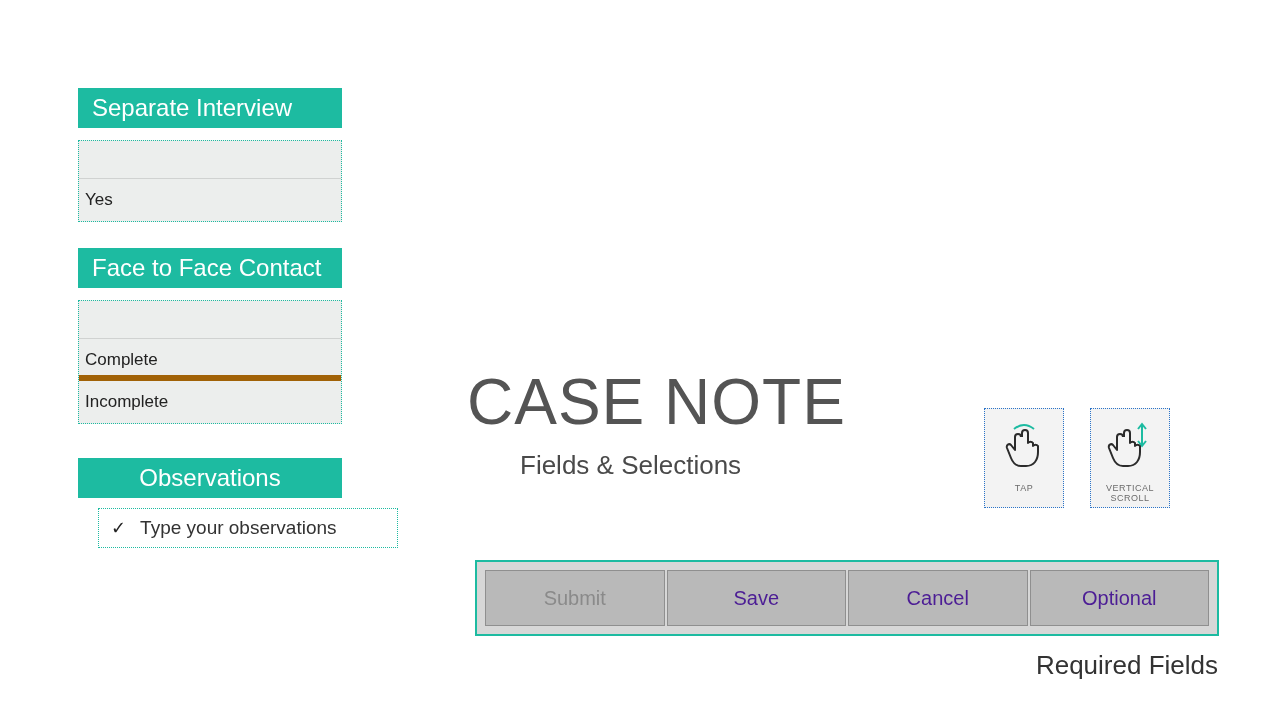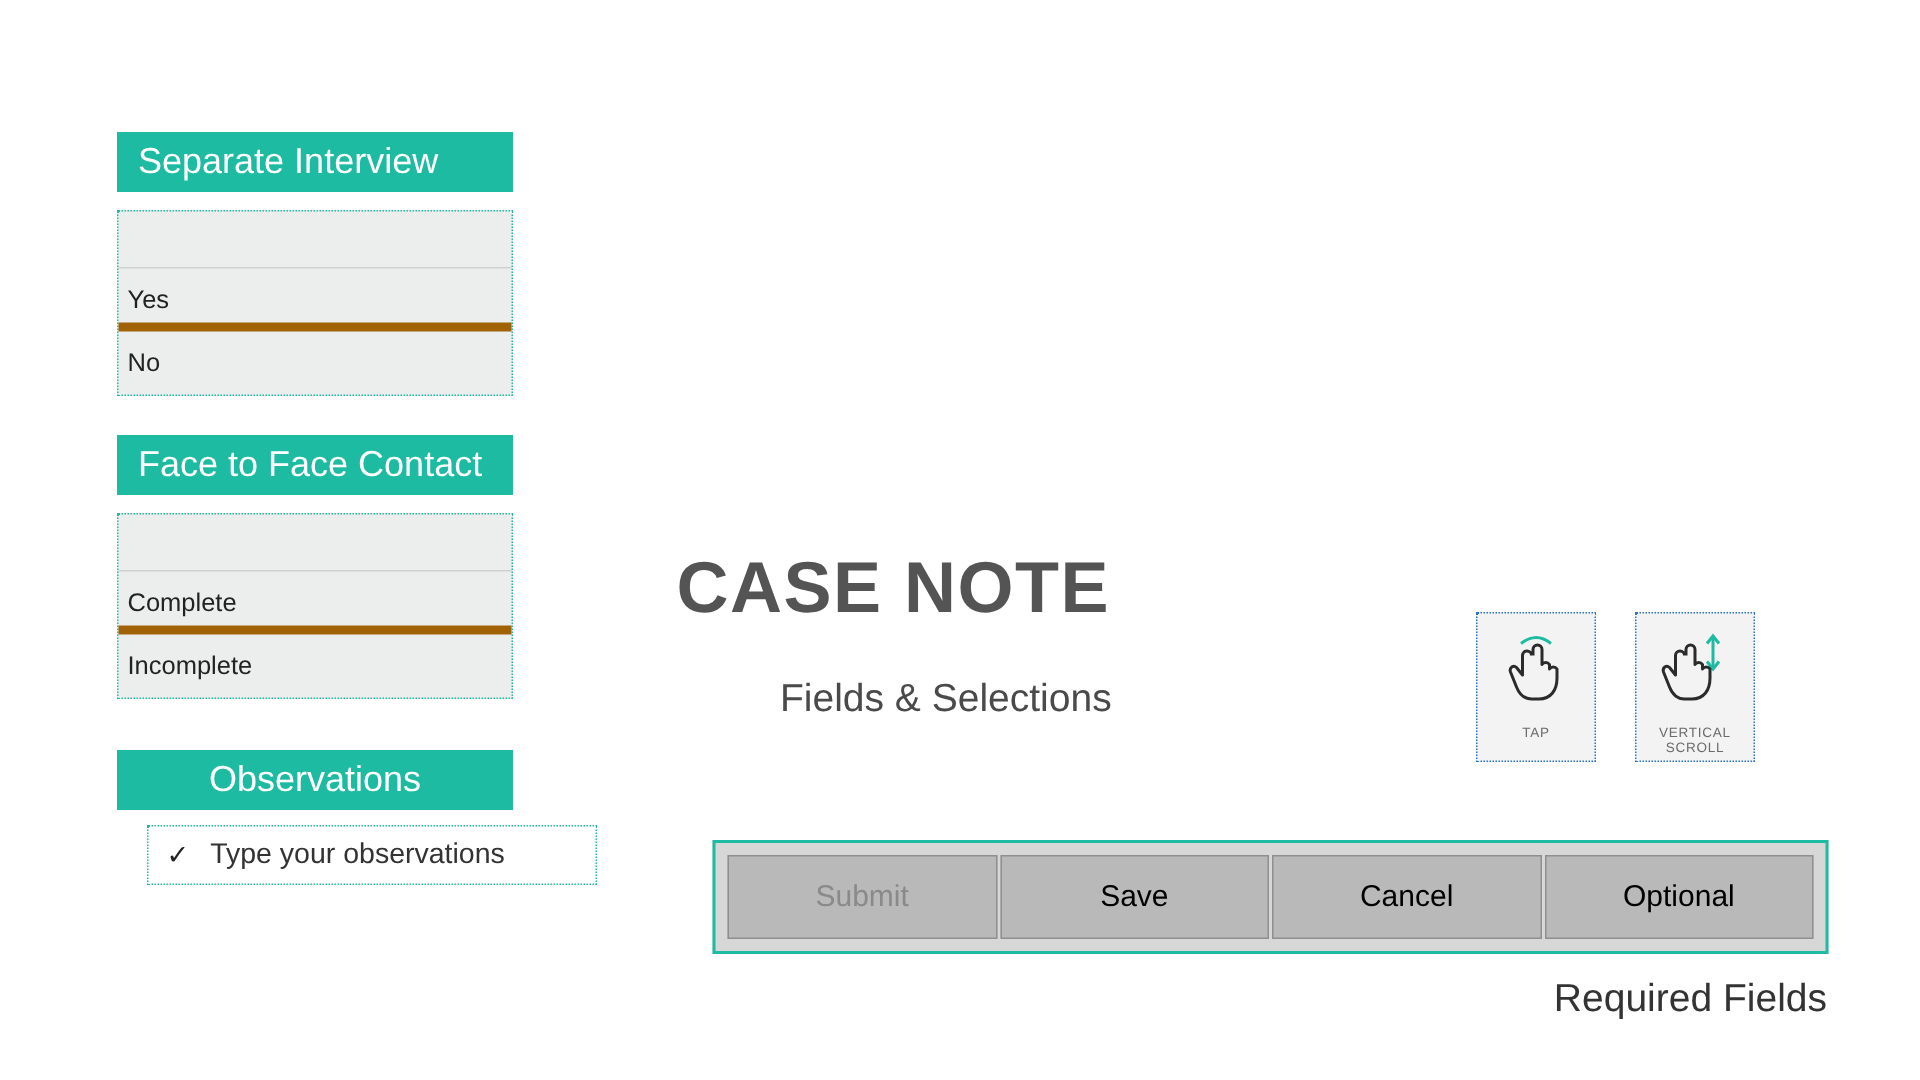--- a/index.html
+++ b/index.html
@@ -62,24 +62,24 @@
     display: flex;
     align-items: center;
     gap: 14px;
     font-size: 19px;
     color: #333;
   }
   .check-icon { font-size: 18px; color: #222; }
 
   .main-title {
     position: absolute;
-    left: 451px;
+    left: 467px;
     top: 365px;
-    font-size: 48px;
-    font-weight: 700;
+    font-size: 64px;
+    font-weight: 400;
     color: #545454;
     letter-spacing: 1px;
   }
   .subtitle {
     position: absolute;
     left: 520px;
     top: 450px;
     font-size: 26px;
     color: #4a4a4a;
   }
@@ -112,21 +112,21 @@
     background: #d7d7d7;
     display: flex;
     gap: 2px;
     padding: 8px;
   }
   .action-btn {
     flex: 1;
     background: #b9b9b9;
     border: 1px solid #8f8f8f;
     font-size: 20px;
-    color: #000000;
+    color: #4c1d95;
     display: flex;
     align-items: center;
     justify-content: center;
   }
   .action-btn.disabled { color: #8a8a8a; }
 
   .required-label {
     position: absolute;
     right: 62px;
     top: 650px;
@@ -135,21 +135,20 @@
   }
 </style>
 </head>
 <body>
 
 <div class="left-col">
   <div class="section-header">Separate Interview</div>
   <div class="option-list">
     <div class="option-blank"></div>
     <div class="option-item">Yes</div>
-    <div class="option-item">No</div>
   </div>
 
   <div class="section2">
     <div class="section-header">Face to Face Contact</div>
     <div class="option-list">
       <div class="option-blank"></div>
       <div class="option-item">Complete</div>
       <div class="option-item">Incomplete</div>
     </div>
   </div>

